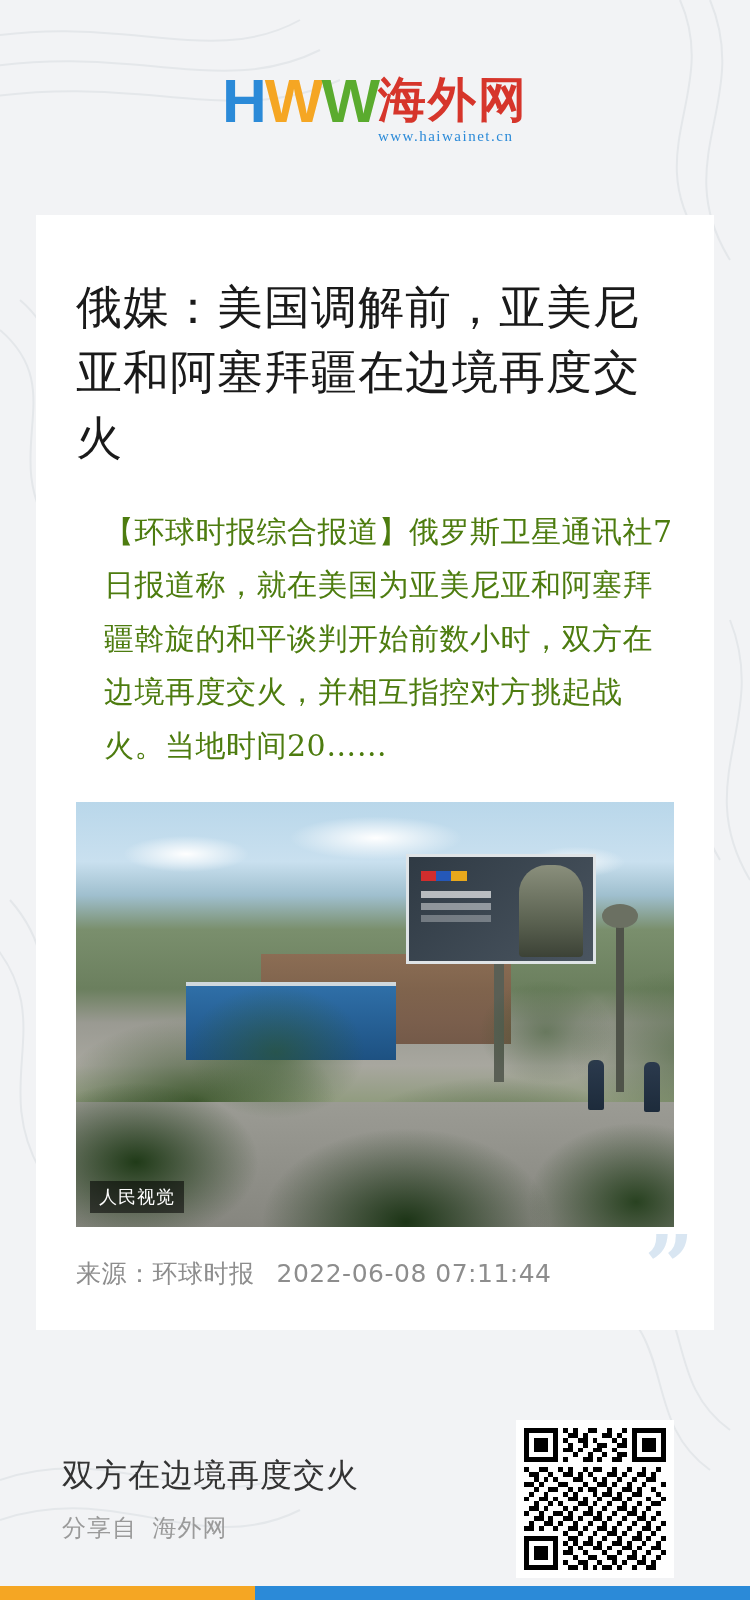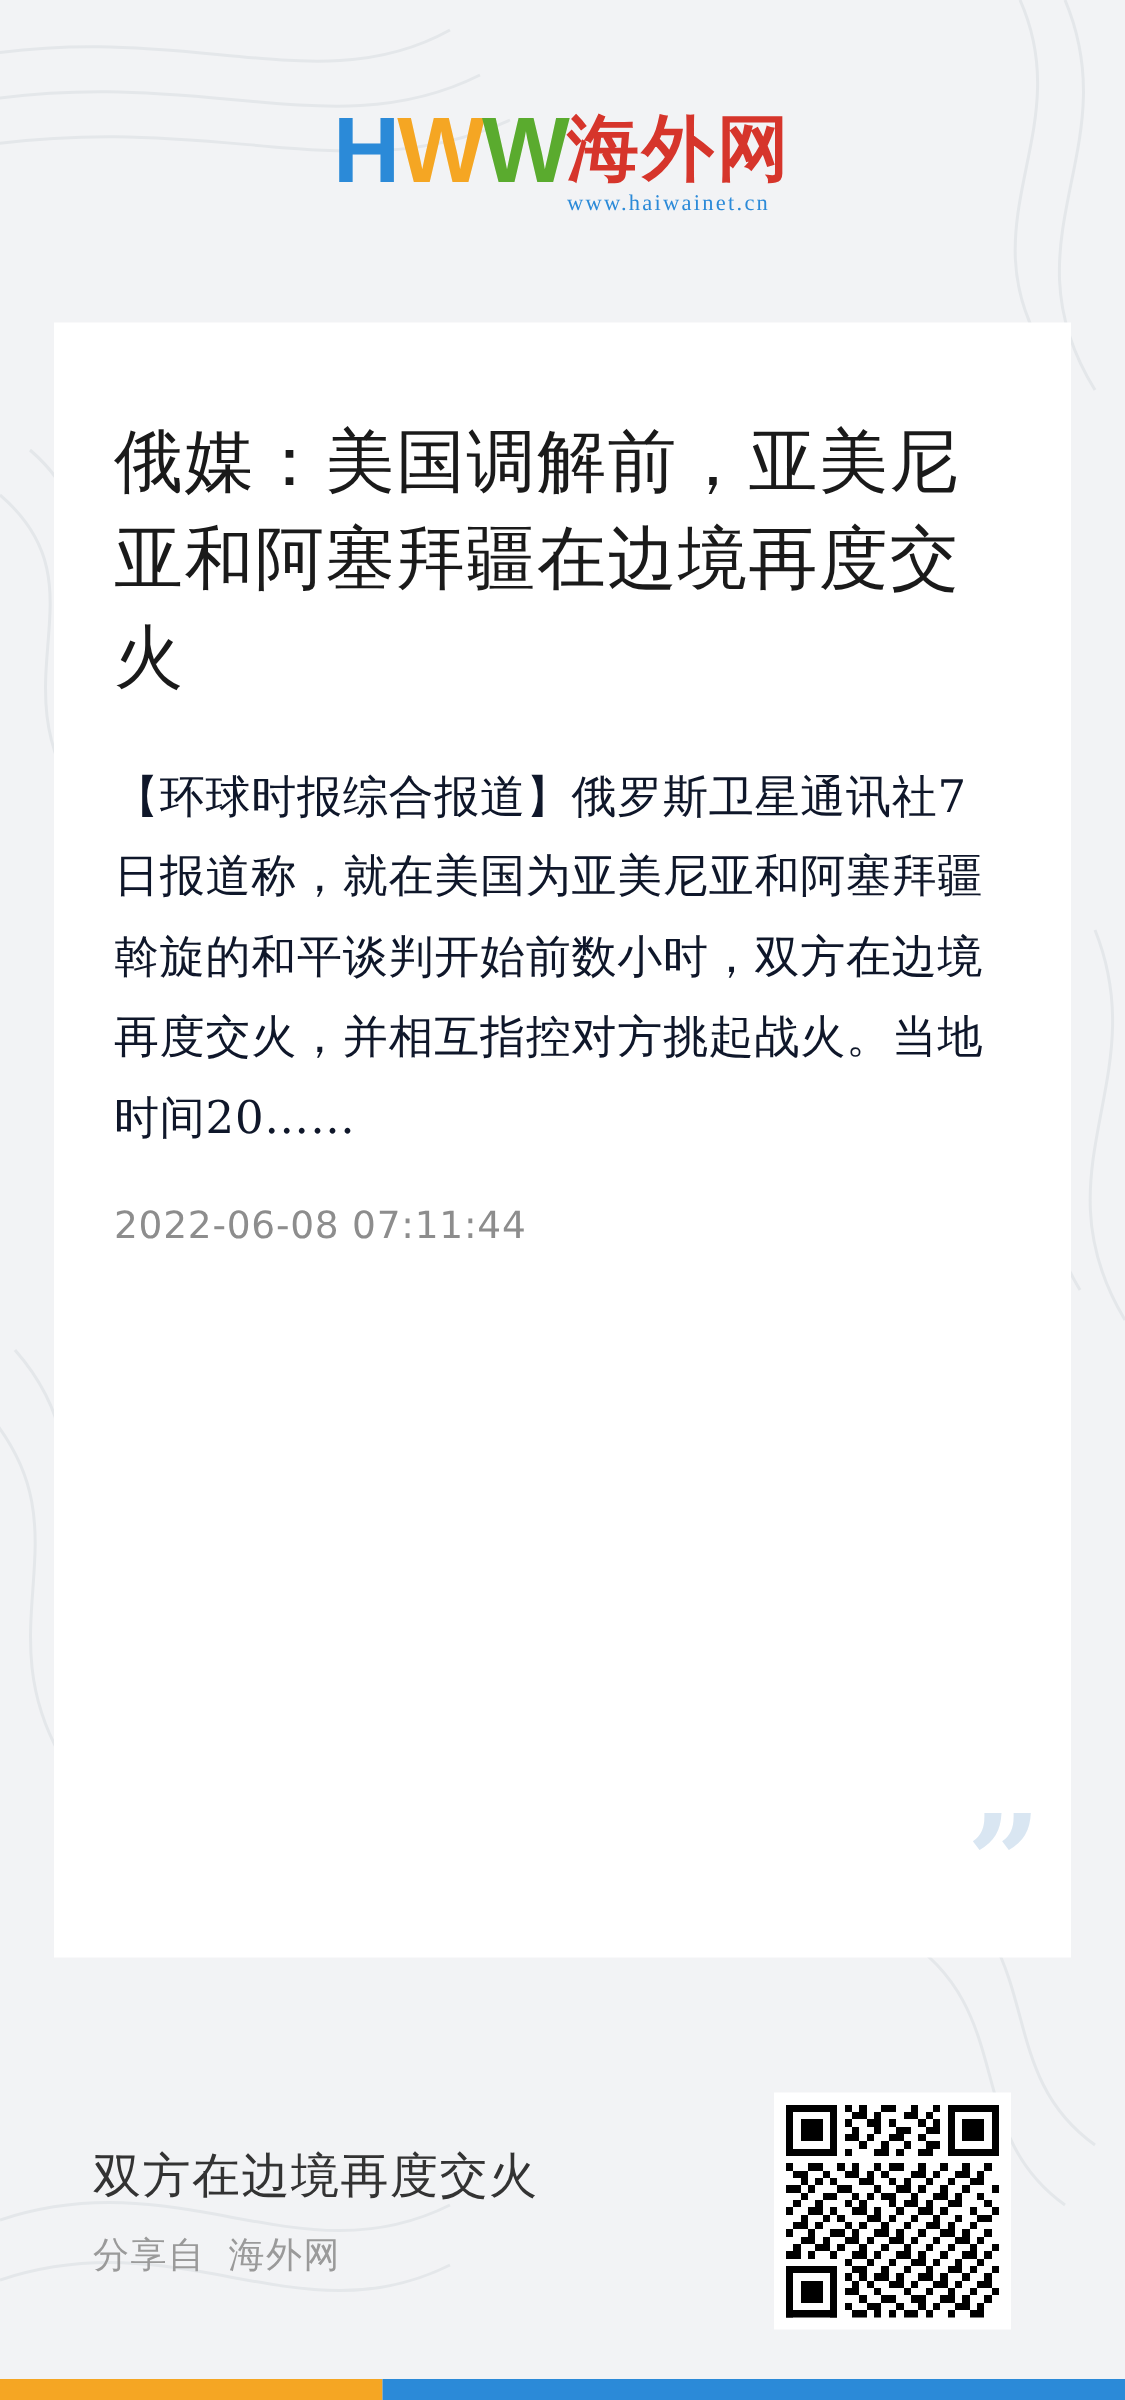--- a/index.html
+++ b/index.html
@@ -86,23 +86,24 @@
     font-weight: normal;
     color: #1a1a1a;
     line-height: 1.42;
     letter-spacing: 1px;
   }
 
   .summary {
     margin-top: 34px;
     font-family: "DejaVu Serif", "Liberation Serif", serif;
     font-size: 30px;
-    color: #0f172a;
+    color: #4d7c0f;
     line-height: 1.78;
     letter-spacing: 0.5px;
+    margin-left: 28px;
   }
 
   .figure {
     margin-top: 30px;
     position: relative;
     width: 100%;
     height: 425px;
     overflow: hidden;
     background: #88a06a;
   }
@@ -312,22 +313,43 @@
       </div>
     </div>
   </div>
 
   <div class="card">
 
     <h1 class="title">俄媒：美国调解前，亚美尼亚和阿塞拜疆在边境再度交火</h1>
 
     <p class="summary">【环球时报综合报道】俄罗斯卫星通讯社7日报道称，就在美国为亚美尼亚和阿塞拜疆斡旋的和平谈判开始前数小时，双方在边境再度交火，并相互指控对方挑起战火。当地时间20……</p>
 
+    <div class="figure">
+      <div class="photo">
+        <div class="photo-clouds"></div>
+        <div class="bldg-brick"></div>
+        <div class="bldg-blue"></div>
+        <div class="bb-post"></div>
+        <div class="billboard">
+          <div class="bb-flag"></div>
+          <div class="bb-text"></div>
+          <div class="bb-soldier"></div>
+        </div>
+        <div class="lamp"></div>
+        <div class="road"></div>
+
+        <div class="person" style="left:512px; top:258px;"></div>
+        <div class="person" style="left:568px; top:260px;"></div>
+        <div class="foliage"></div>
+      </div>
+      <div class="photo-credit">人民视觉</div>
+    </div>
 
     <div class="meta">
+      <span>来源：环球时报</span>
       <span>2022-06-08 07:11:44</span>
     </div>
 
     <div class="quote-mark">”</div>
   </div>
 
   <div class="footer">
     <div class="footer-text">
       <div class="footer-title">双方在边境再度交火</div>
       <div class="footer-sub">分享自 海外网</div>

